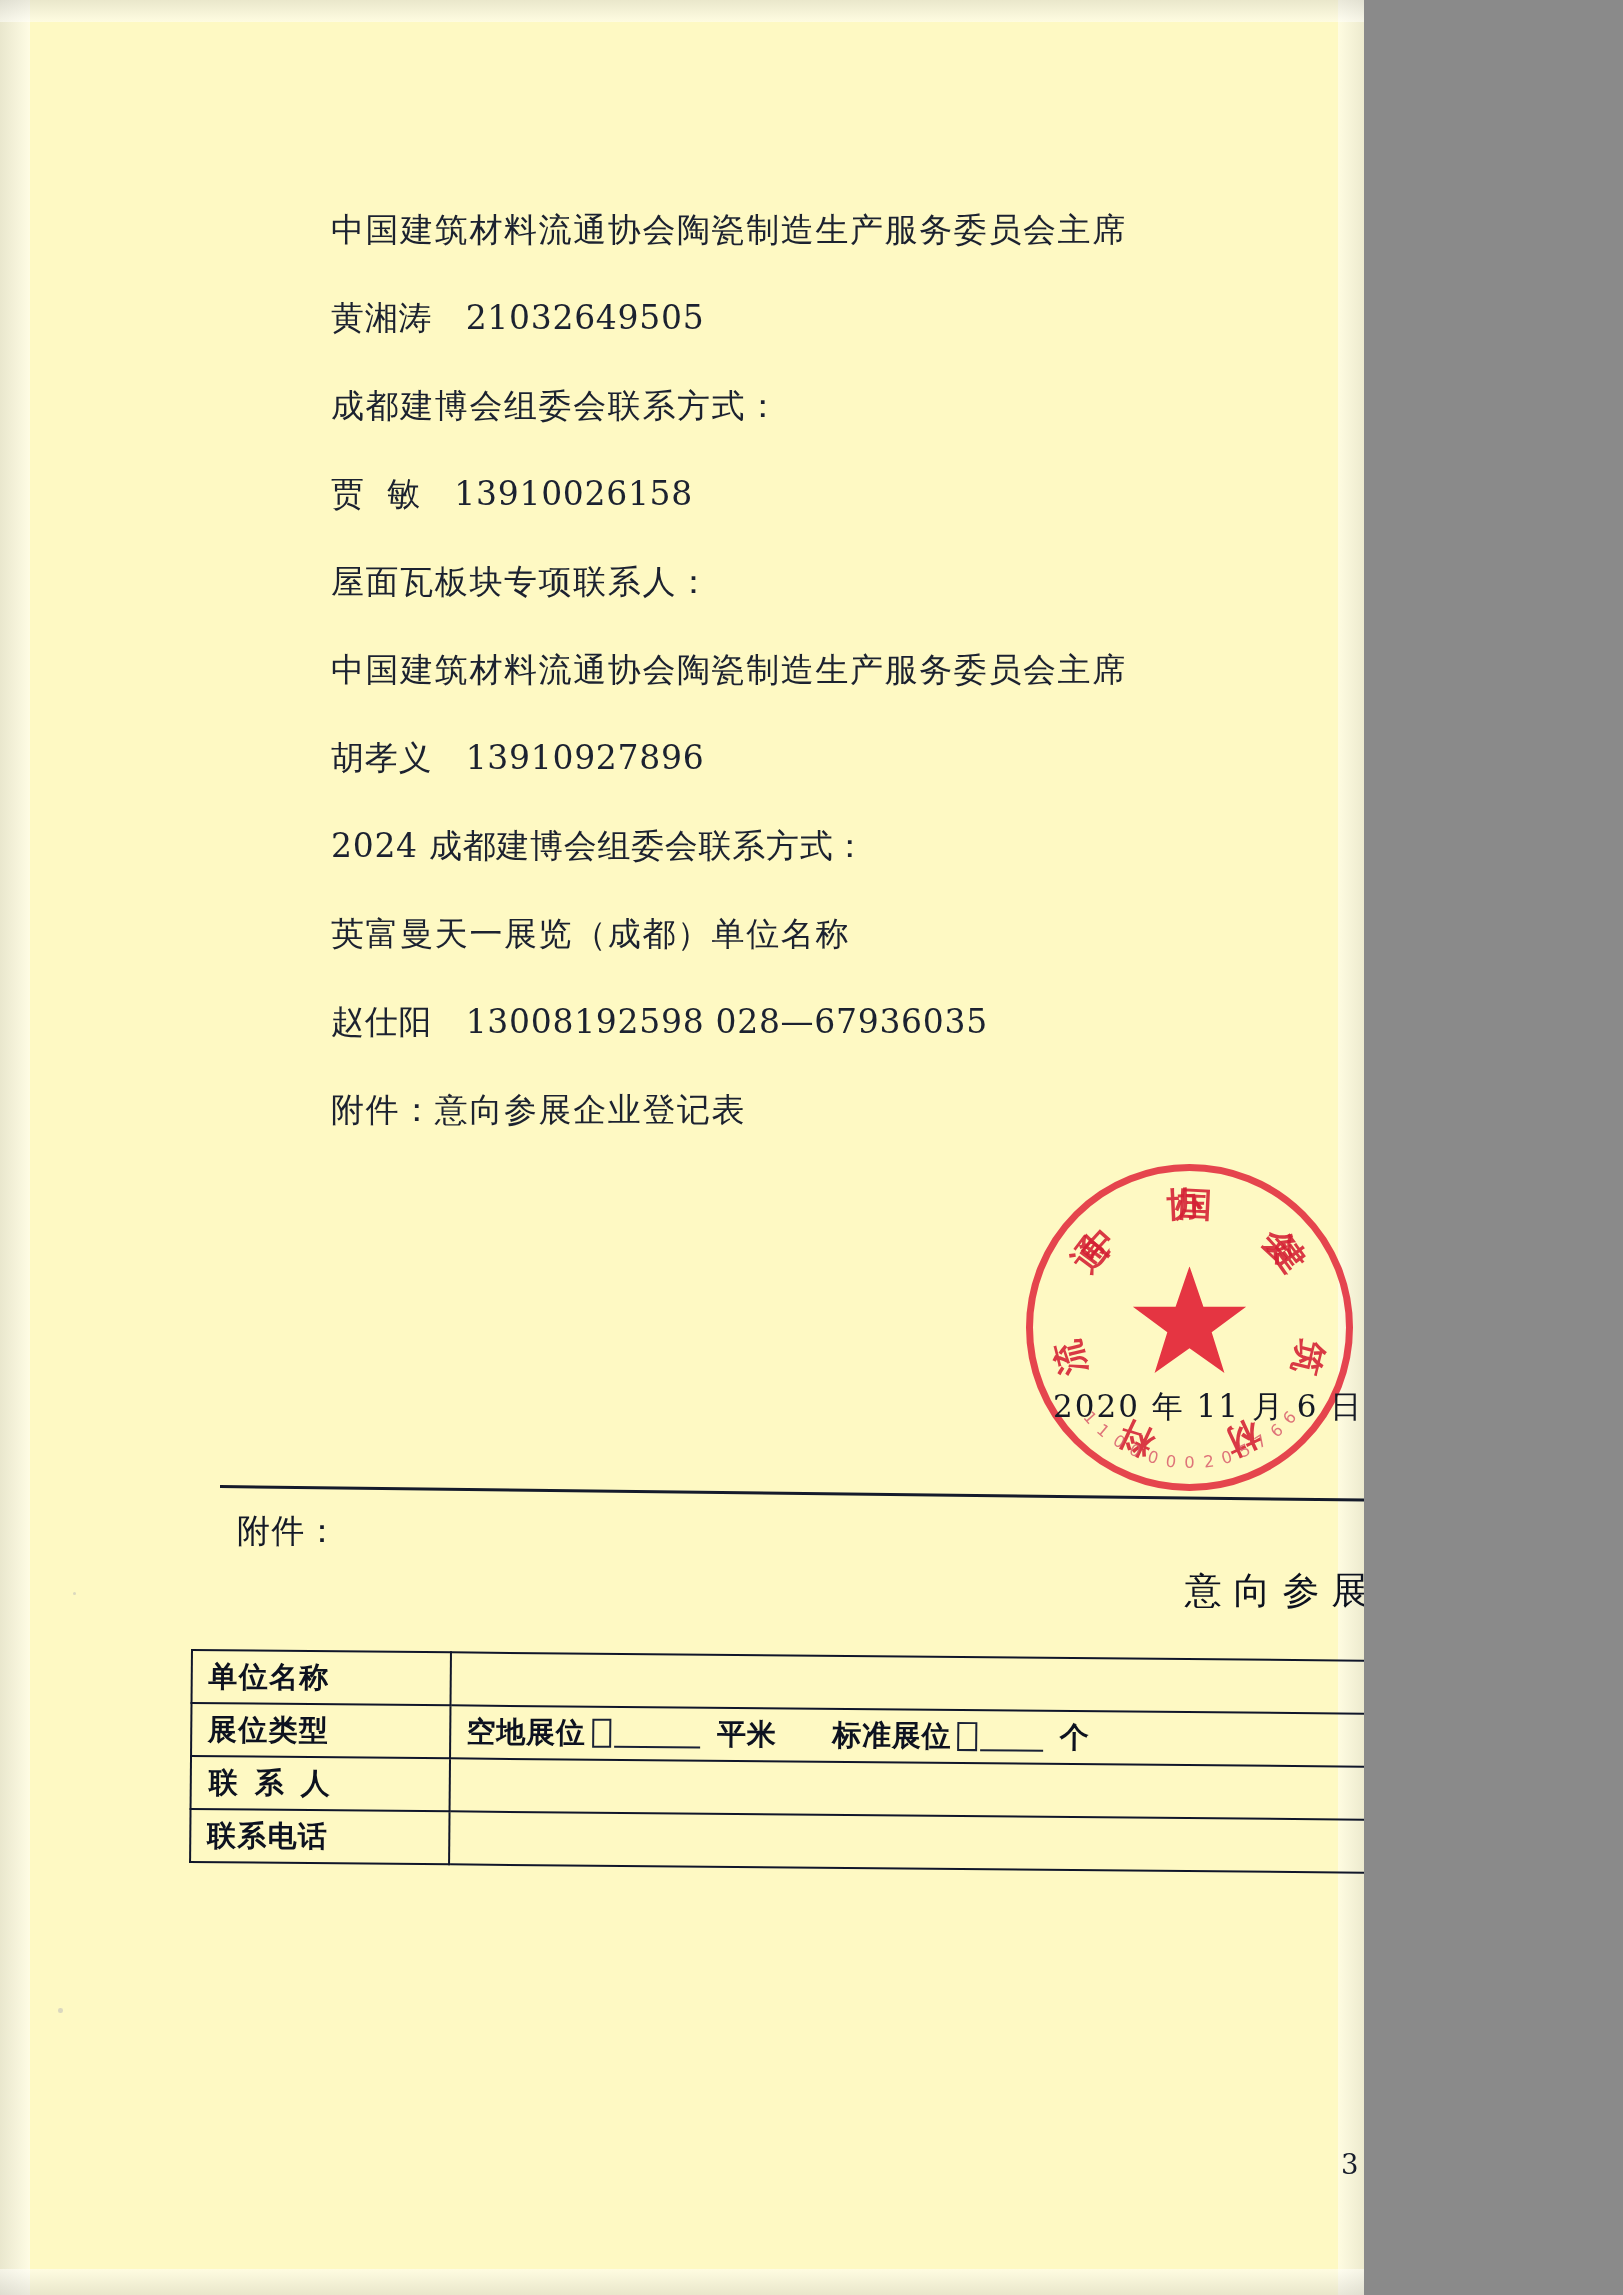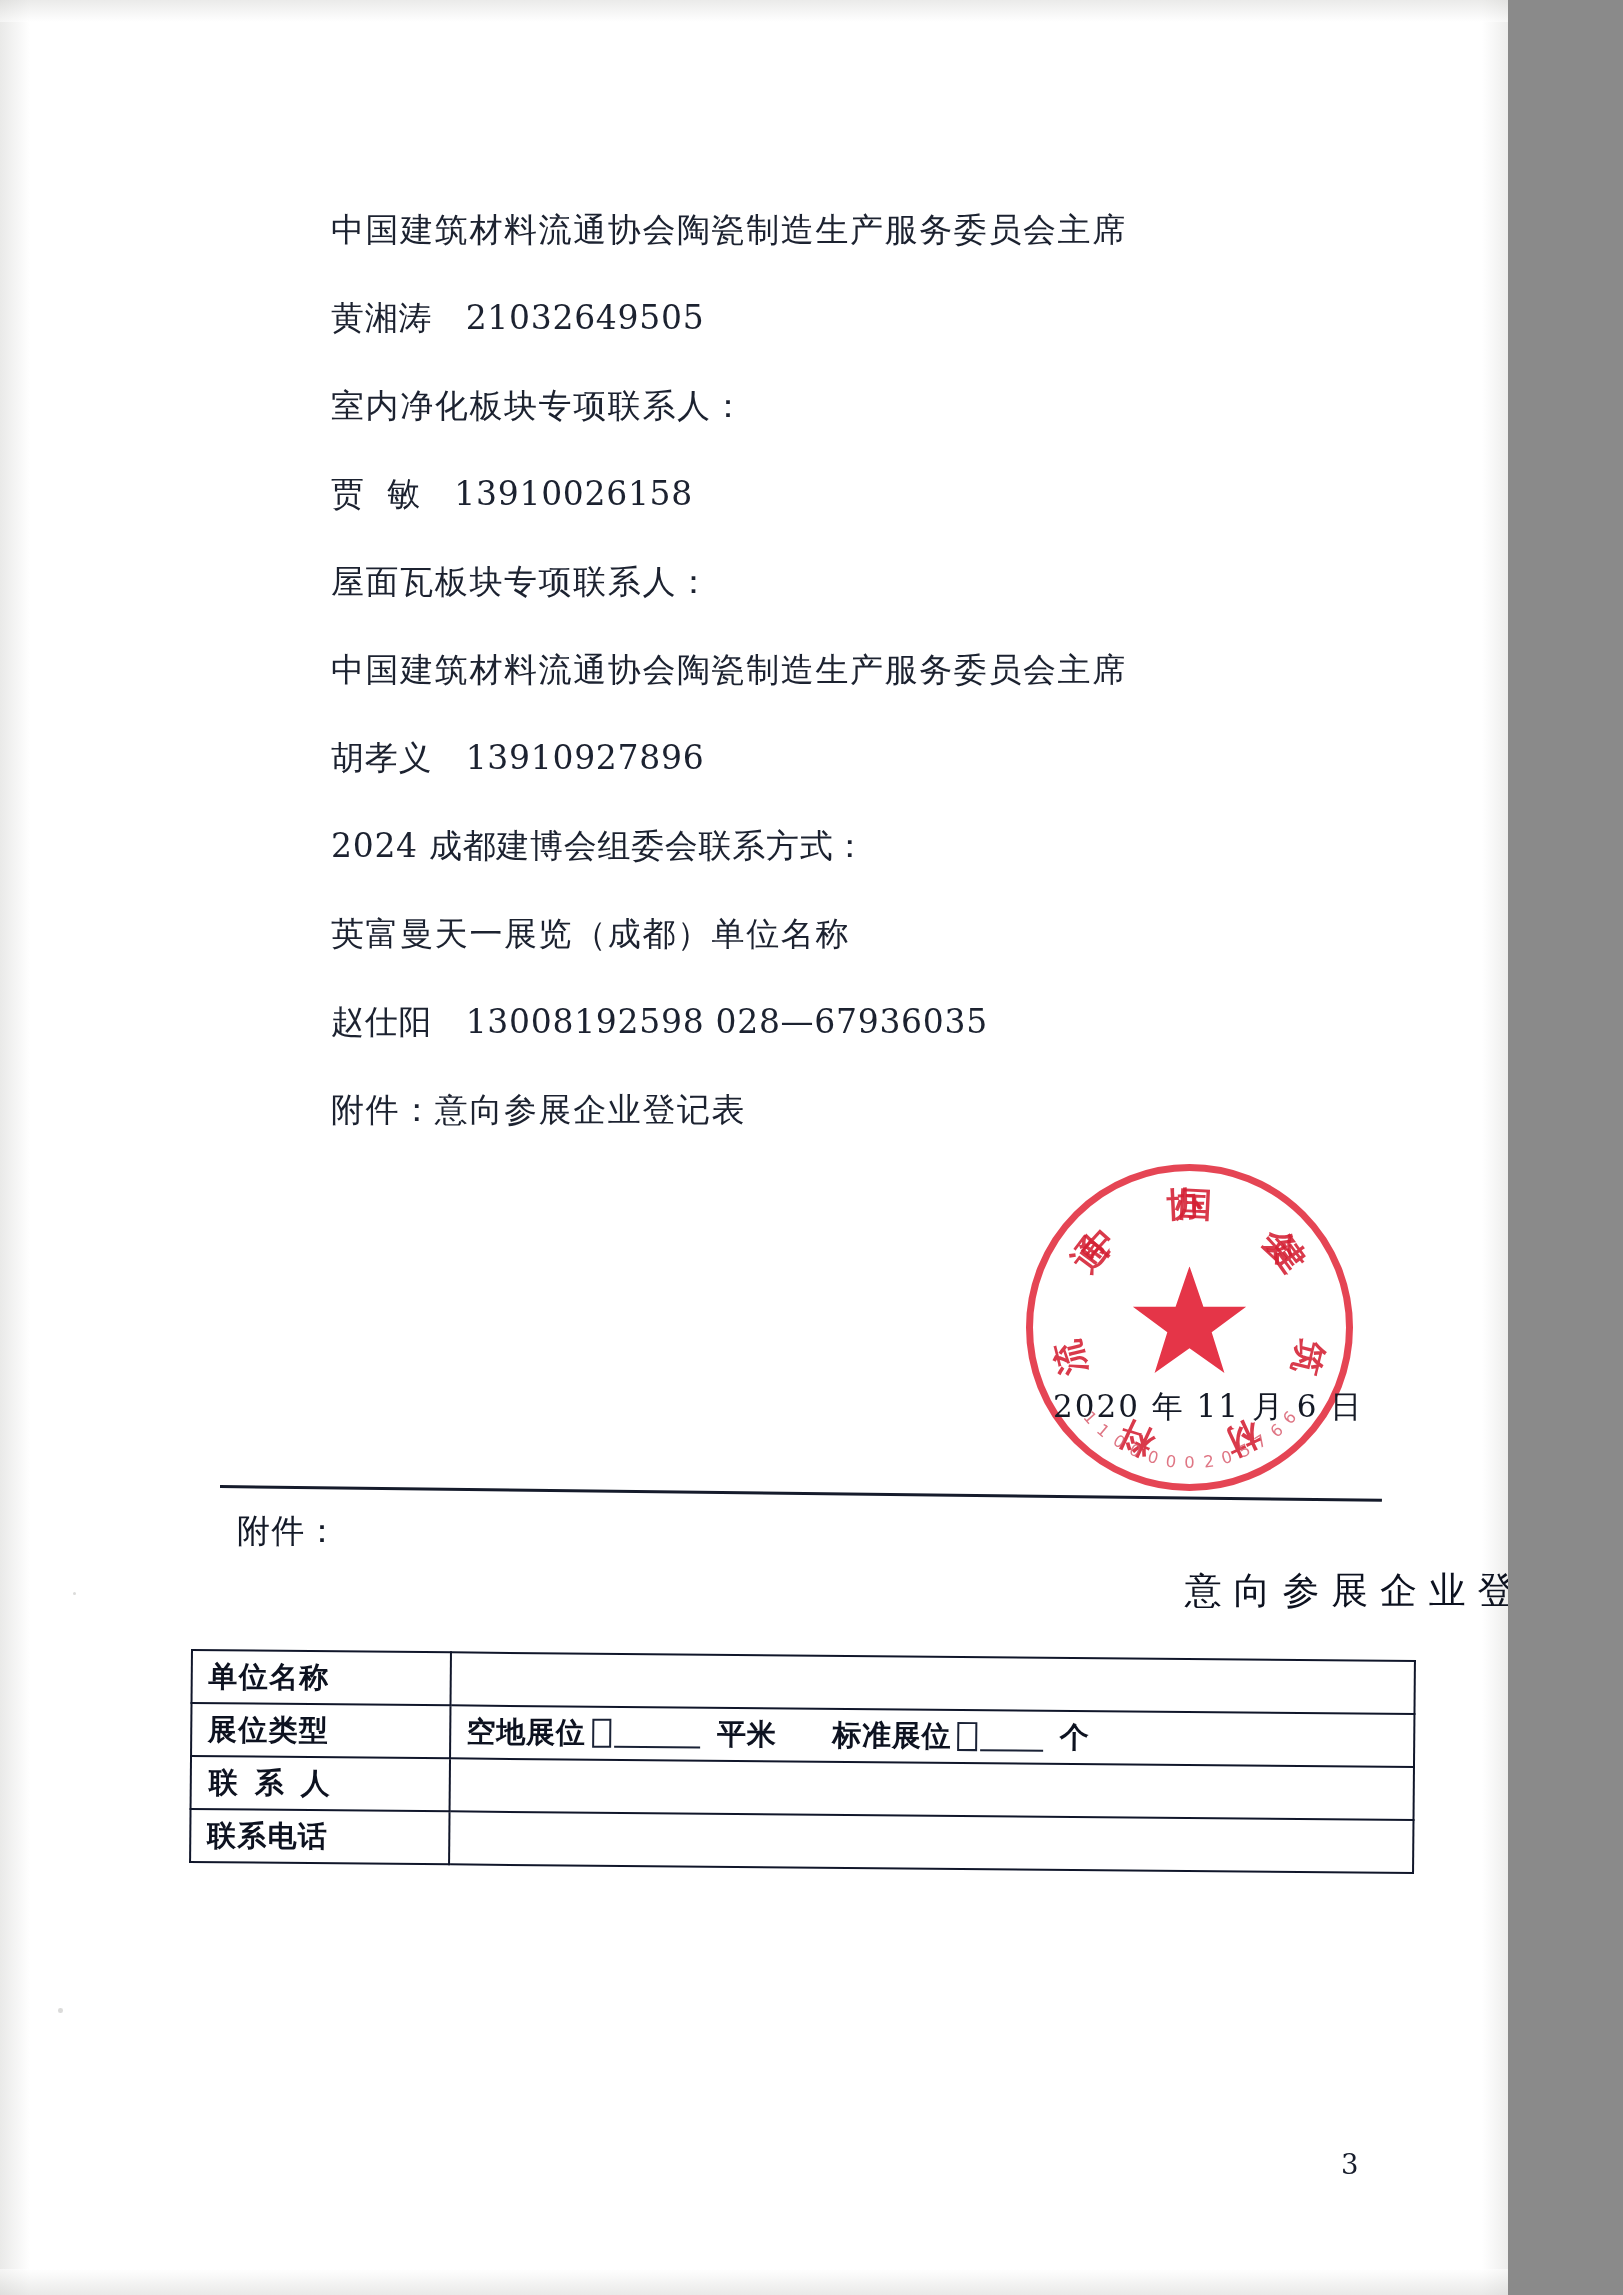--- a/index.html
+++ b/index.html
@@ -1,22 +1,22 @@
 <!DOCTYPE html>
 <html lang="zh" style="font-size:10.5px"><head>
 <meta charset="utf-8">
 <style>
   html,body{margin:0;padding:0;background:#8a8a8a;}
   body{font-family:"DejaVu Serif","Liberation Serif",serif;}
 
   .page{
     position:relative;
-    width:1508px;
+    width:1364px;
     height:2295px;
-    background:#ffffff;
+    background:#fef9c3;
     overflow:hidden;
     box-sizing:border-box;
   }
 
   
   .scan-edge-left{position:absolute;left:0;top:0;width:30px;height:2295px;background:linear-gradient(to right,#d8d8d6,#ffffff);opacity:.55;}
   .scan-edge-right{position:absolute;right:0;top:0;width:26px;height:2295px;background:linear-gradient(to left,#dcdcda,#ffffff);opacity:.5;}
   .scan-edge-top{position:absolute;left:0;top:0;width:1624px;height:22px;background:linear-gradient(to bottom,#d6d6d4,#ffffff);opacity:.5;}
   .scan-edge-bottom{position:absolute;left:0;bottom:0;width:1624px;height:26px;background:linear-gradient(to top,#d4d4d2,#ffffff);opacity:.5;}
   .speck{position:absolute;background:#bdbdbb;border-radius:50%;opacity:.55;}
@@ -203,21 +203,21 @@
   <div class="scan-edge-left"></div>
   <div class="scan-edge-right"></div>
   <div class="scan-edge-top"></div>
   <div class="scan-edge-bottom"></div>
   <div class="speck" style="left:58px;top:2008px;width:4.6px;height:4.6px;"></div>
   <div class="speck" style="left:73px;top:1592px;width:3.3px;height:3.3px;"></div>
 
   <div class="body-block" id="body-block">
       <div class="body-line">中国建筑材料流通协会陶瓷制造生产服务委员会主席</div>
       <div class="body-line num">黄湘涛   21032649505</div>
-      <div class="body-line">室内净化板块专项联系人：</div>
+      <div class="body-line">成都建博会组委会联系方式：</div>
       <div class="body-line num">贾  敏   13910026158</div>
       <div class="body-line">屋面瓦板块专项联系人：</div>
       <div class="body-line">中国建筑材料流通协会陶瓷制造生产服务委员会主席</div>
       <div class="body-line num">胡孝义   13910927896</div>
       <div class="body-line num">2024 成都建博会组委会联系方式：</div>
       <div class="body-line">英富曼天一展览（成都）单位名称</div>
       <div class="body-line num">赵仕阳   13008192598 028—67936035</div>
       <div class="body-line">附件：意向参展企业登记表</div>
     </div>
 

